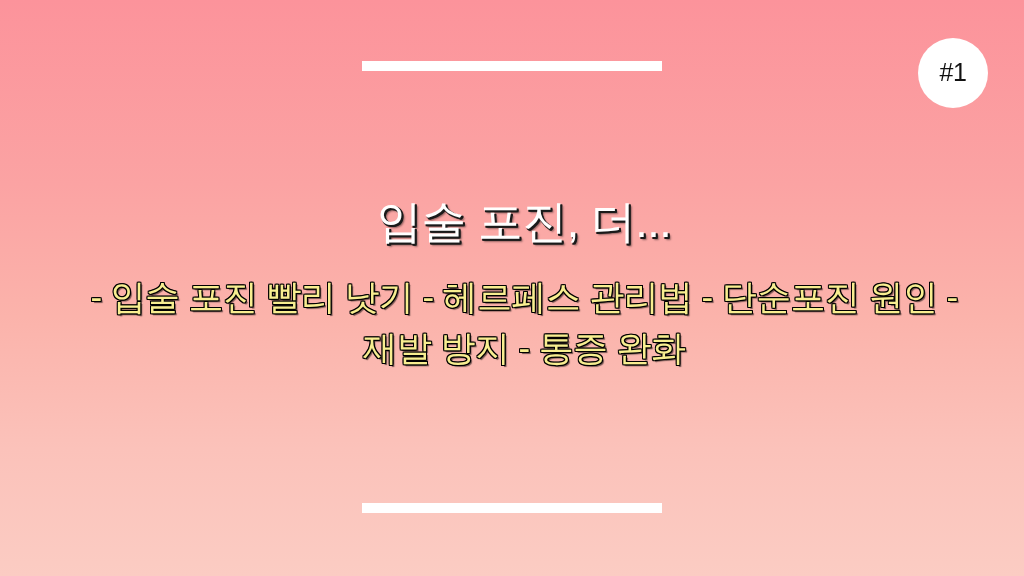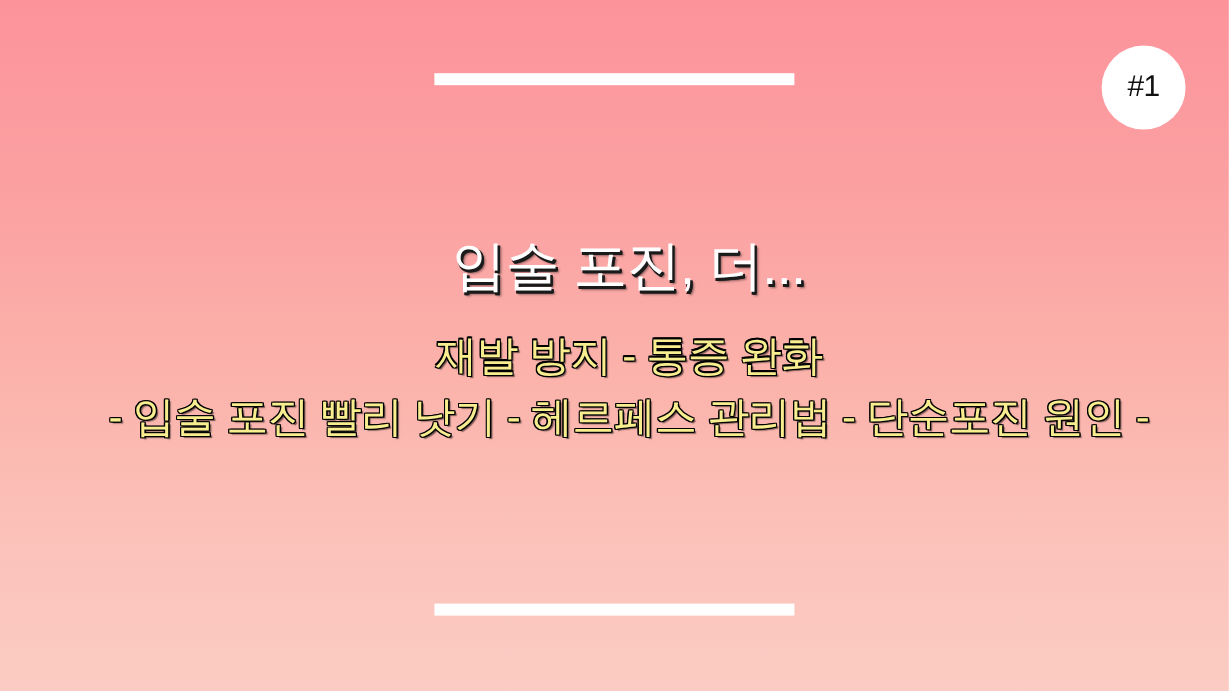--- a/index.html
+++ b/index.html
@@ -119,21 +119,21 @@
 
   <div id="badge">
     <span class="badge-text">#1</span>
   </div>
 
   <div id="content">
 
     <h1 id="title">입술 포진, 더...</h1>
 
     <p id="subtitle">
+      <span class="sub-line">- 입술 포진 빨리 낫기 - 헤르페스 관리법 - 단순포진 원인 -</span>
       <span class="sub-line">재발 방지 - 통증 완화</span>
-      <span class="sub-line">- 입술 포진 빨리 낫기 - 헤르페스 관리법 - 단순포진 원인 -</span>
     </p>
 
   </div>
 
   <div class="rule rule-bottom"></div>
 
 </div>
 
 </body></html>

